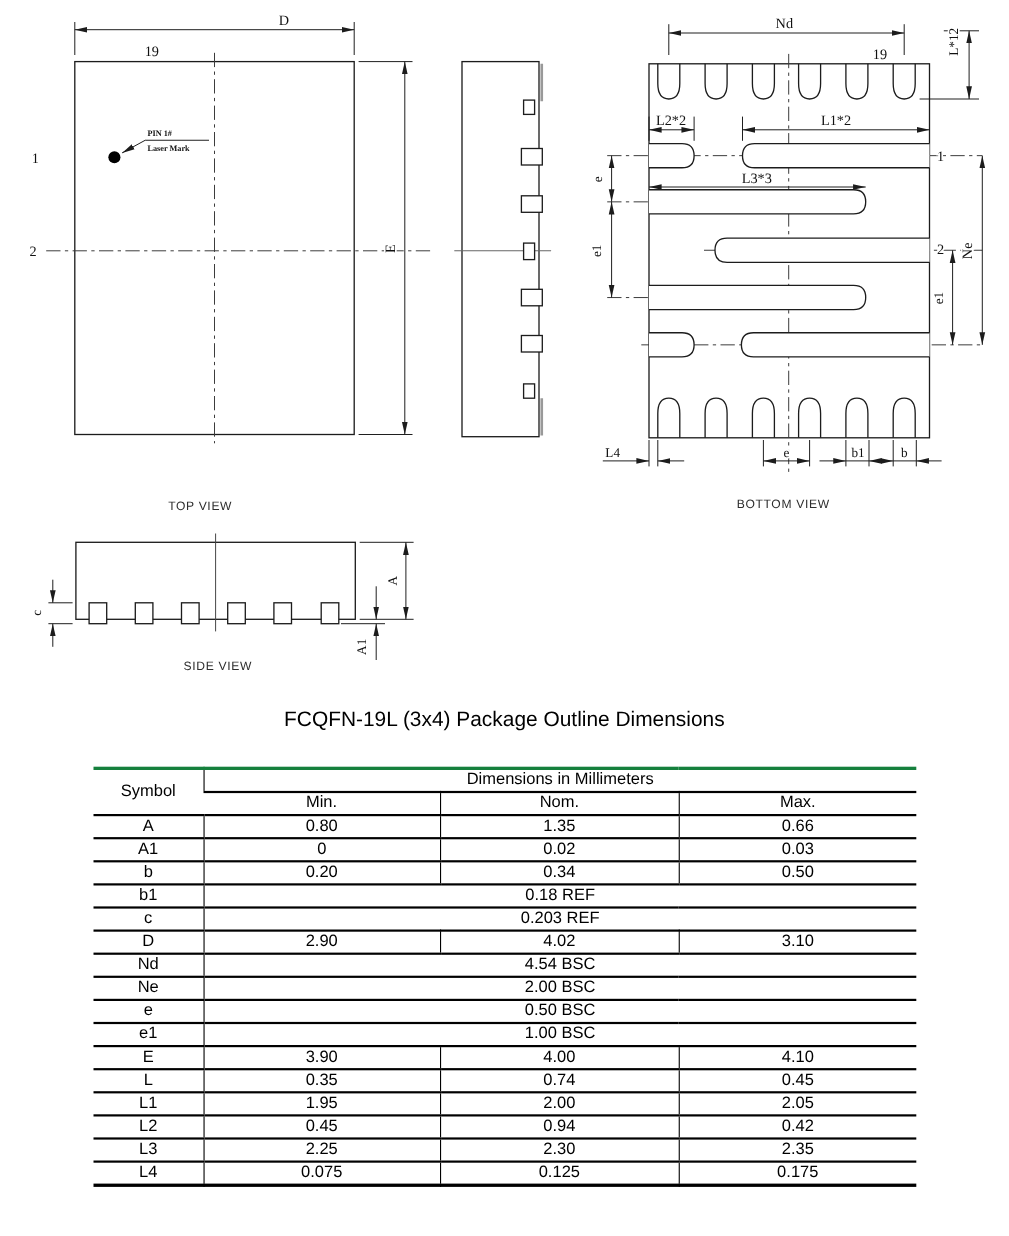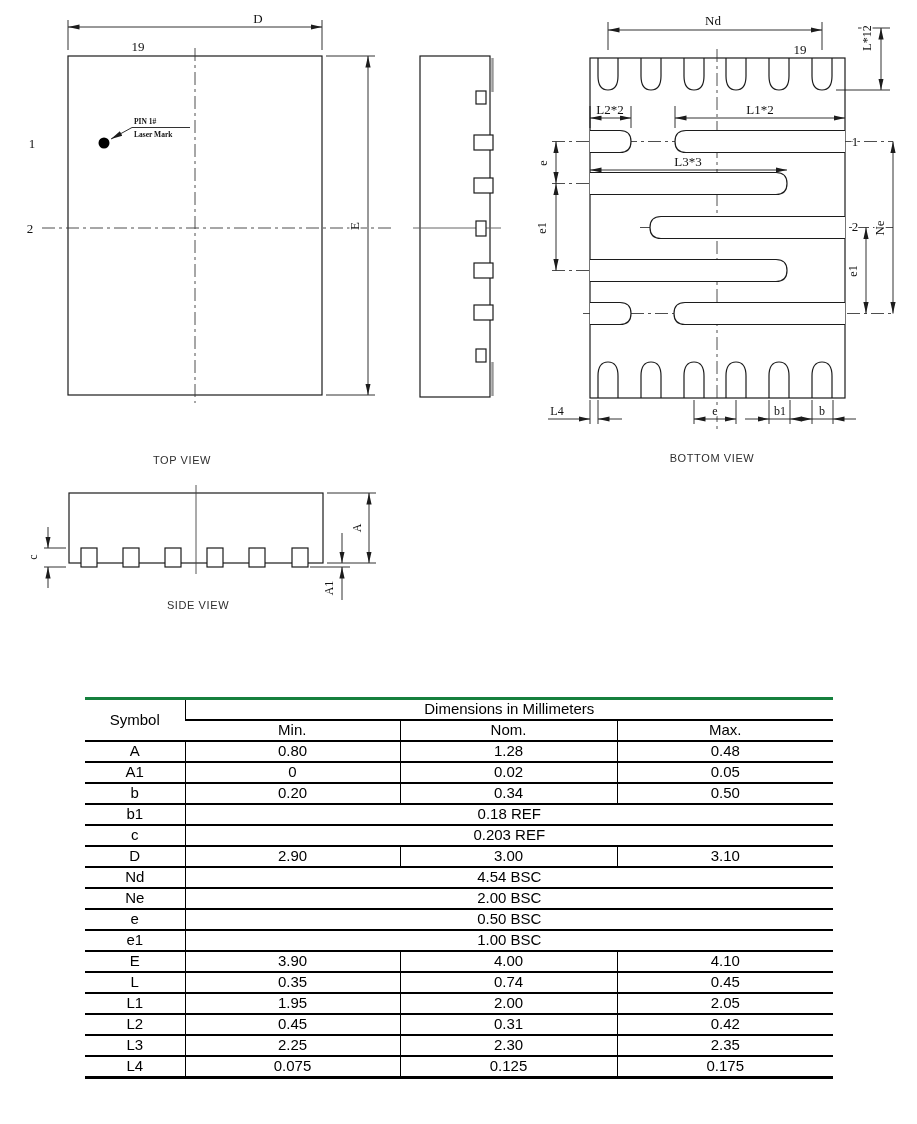--- a/index.html
+++ b/index.html
@@ -178,20 +178,21 @@
     <text class="lbl-sm halo" x="361" y="528" text-anchor="middle" transform="rotate(-90,361,528)">A</text>
 
     <path class="dim" d="M310,567 H350"></path>
     <path class="dim" d="M342,533 V563" marker-end="url(#arr)"></path>
     <path class="dim" d="M342,600 V567" marker-end="url(#arr)"></path>
     <text class="lbl-sm halo" x="333" y="588" text-anchor="middle" transform="rotate(-90,333,588)">A1</text>
     <text class="caption" x="198" y="609" text-anchor="middle">SIDE  VIEW</text>
   </g>
 </svg>
 
+<div class="title">FCQFN-19L (3x4) Package Outline Dimensions</div>
 
 <table class="dim-table">
   <colgroup>
         <col style="width:100px">
         <col style="width:215px">
         <col style="width:217px">
         <col style="width:216px">
       </colgroup>
   <thead>
     <tr>
@@ -201,47 +202,47 @@
     <tr>
       <th>Min.</th>
       <th>Nom.</th>
       <th>Max.</th>
     </tr>
   </thead>
   <tbody>
         <tr>
           <td>A</td>
           <td>0.80</td>
-          <td>1.28</td>
-          <td>0.48</td>
+          <td>1.35</td>
+          <td>0.66</td>
         </tr>
         <tr>
           <td>A1</td>
           <td>0</td>
           <td>0.02</td>
-          <td>0.05</td>
+          <td>0.03</td>
         </tr>
         <tr>
           <td>b</td>
           <td>0.20</td>
           <td>0.34</td>
           <td>0.50</td>
         </tr>
         <tr>
           <td>b1</td>
           <td colspan="3">0.18 REF</td>
         </tr>
         <tr>
           <td>c</td>
           <td colspan="3">0.203 REF</td>
         </tr>
         <tr>
           <td>D</td>
           <td>2.90</td>
-          <td>3.00</td>
+          <td>4.02</td>
           <td>3.10</td>
         </tr>
         <tr>
           <td>Nd</td>
           <td colspan="3">4.54 BSC</td>
         </tr>
         <tr>
           <td>Ne</td>
           <td colspan="3">2.00 BSC</td>
         </tr>
@@ -267,21 +268,21 @@
         </tr>
         <tr>
           <td>L1</td>
           <td>1.95</td>
           <td>2.00</td>
           <td>2.05</td>
         </tr>
         <tr>
           <td>L2</td>
           <td>0.45</td>
-          <td>0.31</td>
+          <td>0.94</td>
           <td>0.42</td>
         </tr>
         <tr>
           <td>L3</td>
           <td>2.25</td>
           <td>2.30</td>
           <td>2.35</td>
         </tr>
         <tr>
           <td>L4</td>

